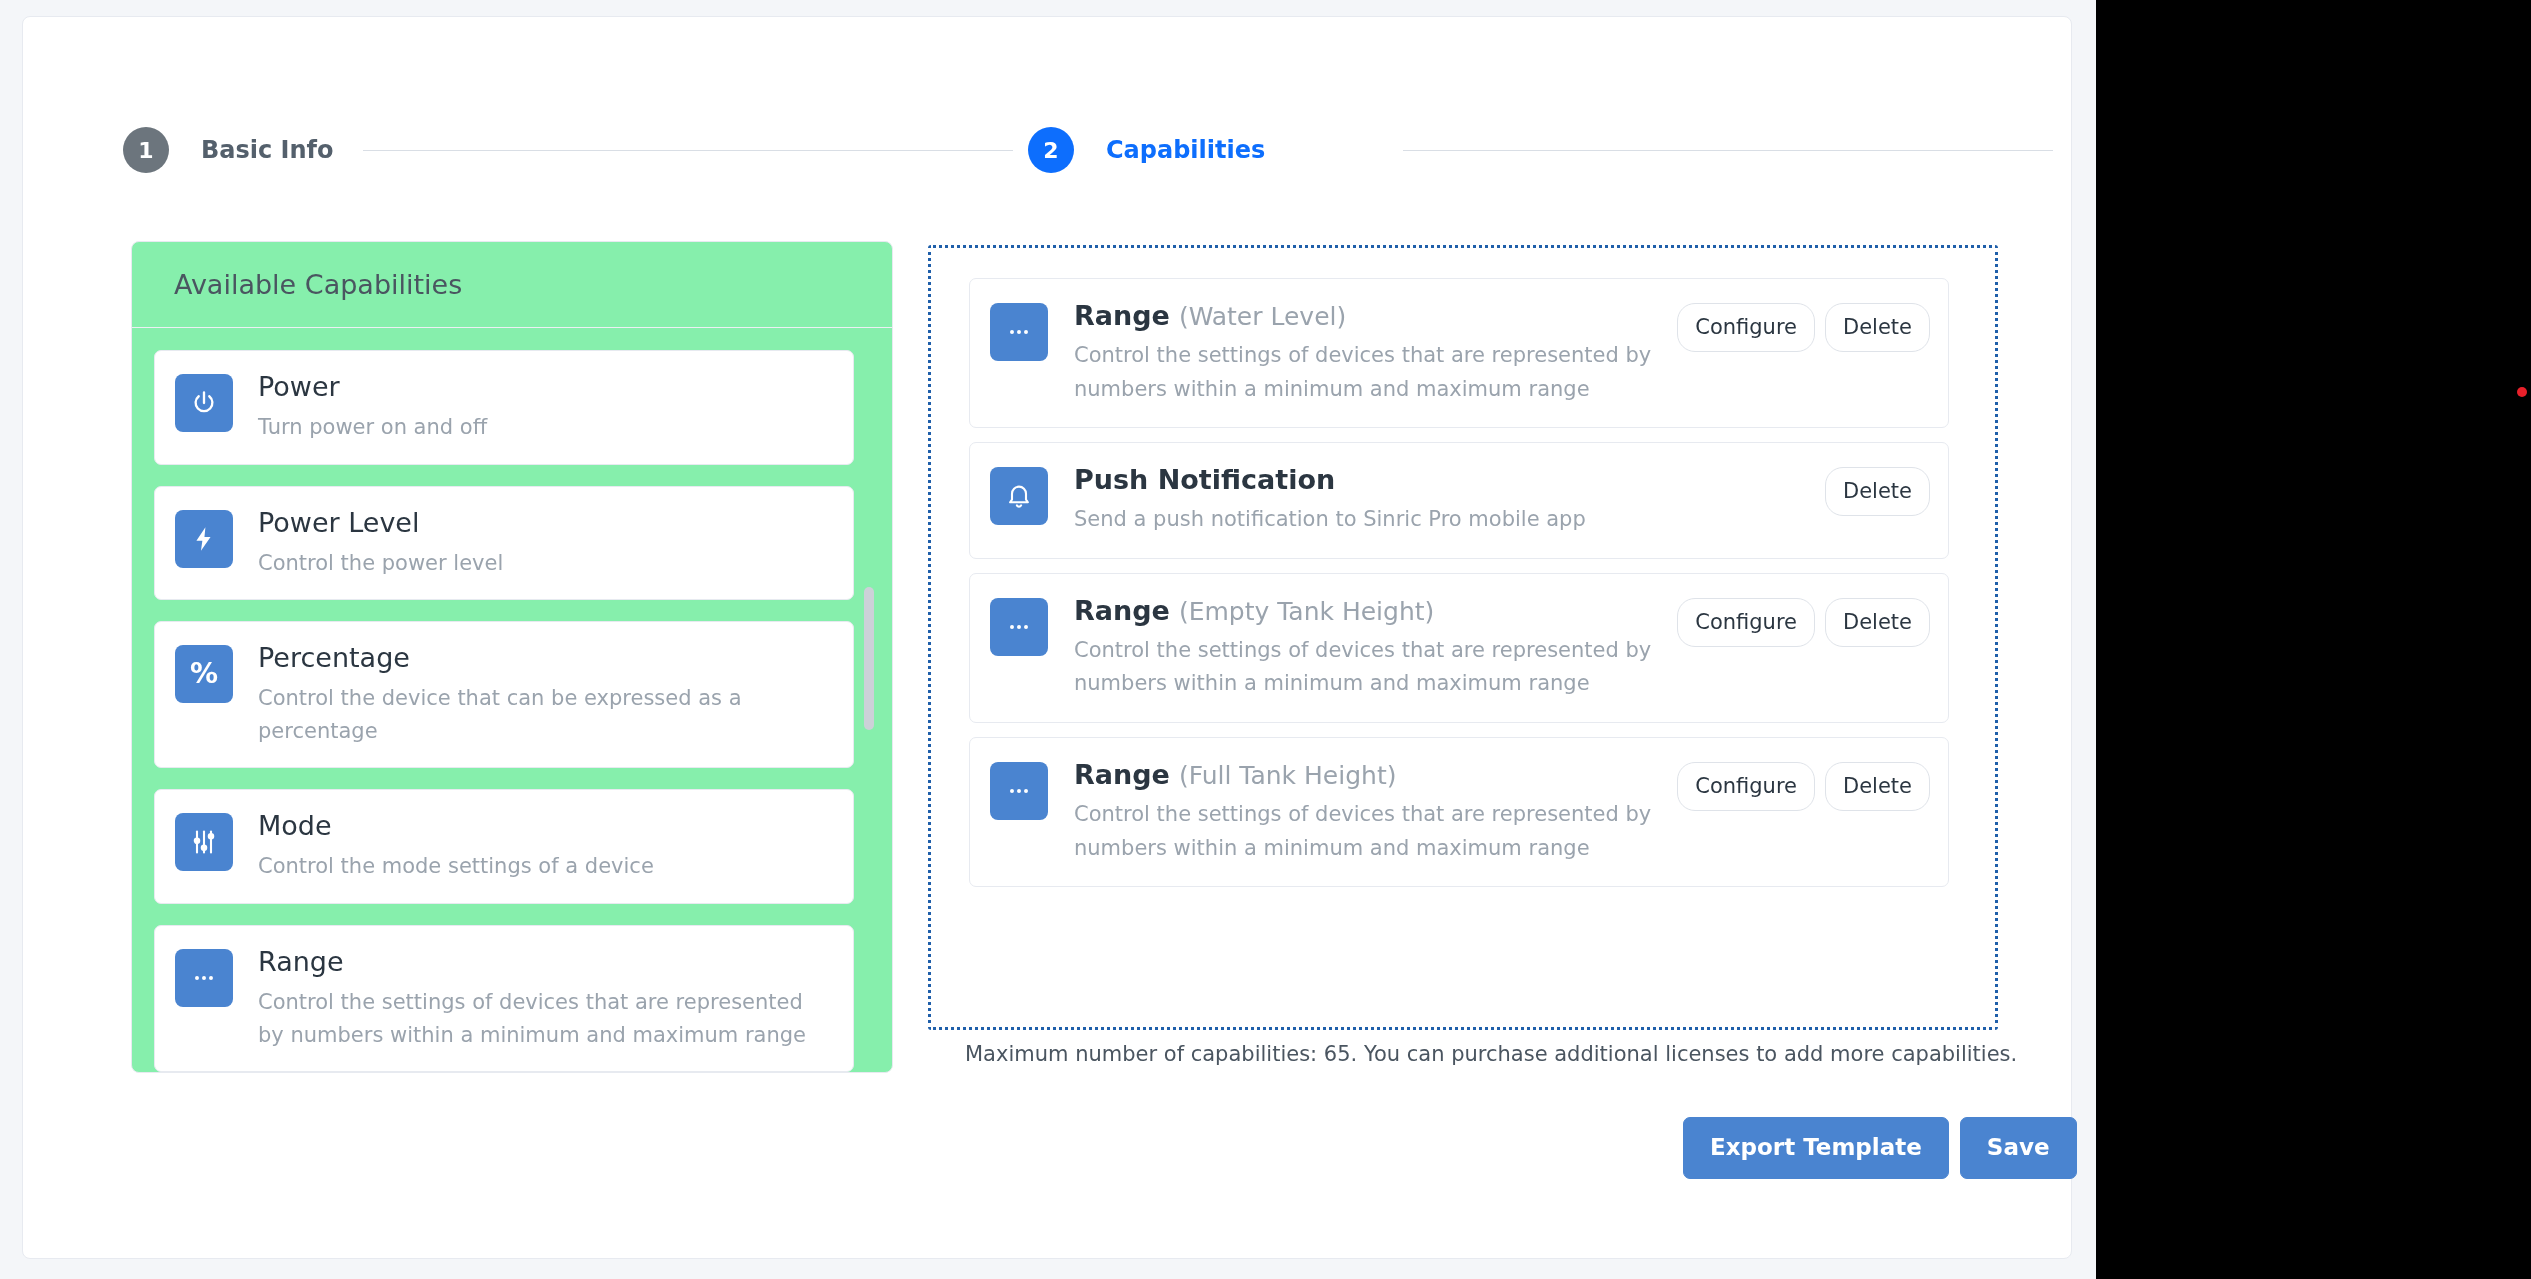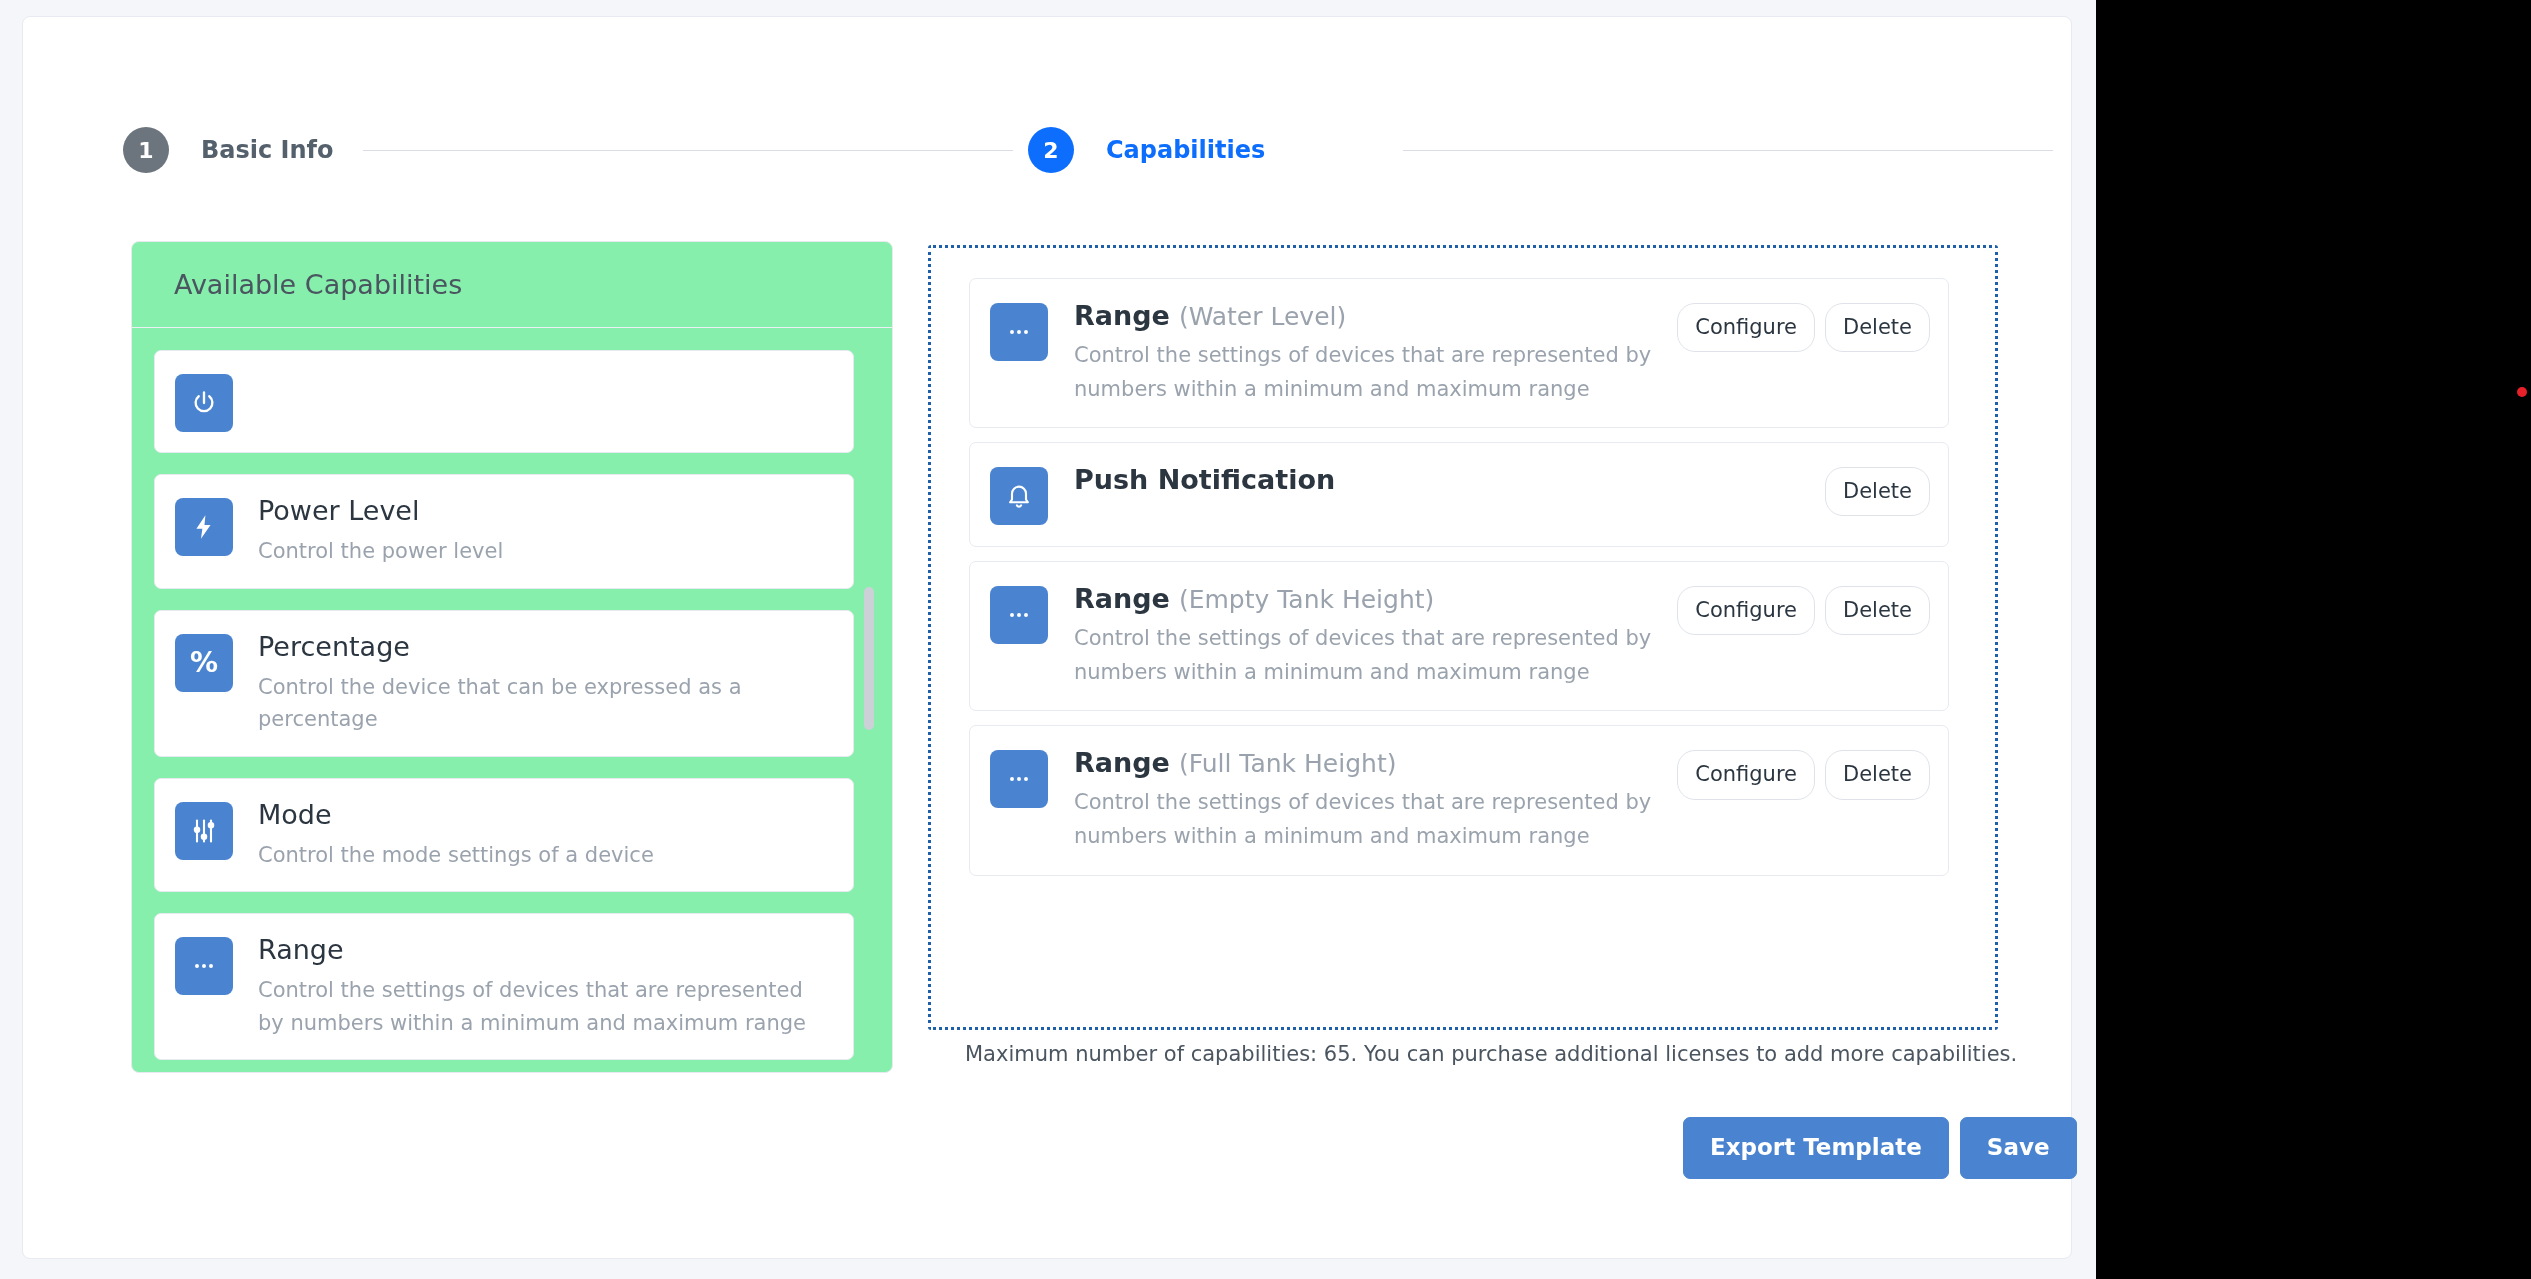--- a/index.html
+++ b/index.html
@@ -325,20 +325,24 @@
       </div>
       <div id="avail-list">
 
         <div class="avail-item">
           <div class="cap-icon">
             <svg width="28" height="28" viewBox="0 0 24 24" fill="none" stroke="#ffffff" stroke-width="2" stroke-linecap="round">
               <path d="M12 3 L12 12"></path>
               <path d="M7.5 6.2 A7.2 7.2 0 1 0 16.5 6.2"></path>
             </svg>
           </div>
+          <div class="cap-text">
+            <div class="cap-name">Power</div>
+            <div class="cap-desc">Turn power on and off</div>
+          </div>
         </div>
 
         <div class="avail-item">
           <div class="cap-icon">
             <svg width="28" height="28" viewBox="0 0 24 24" fill="#ffffff">
               <path d="M13.2 2 L5.5 13.4 L10.6 13.4 L9.4 22 L17.6 10.2 L12.4 10.2 Z"></path>
             </svg>
           </div>
           <div class="cap-text">
             <div class="cap-name">Power Level</div>
@@ -424,20 +428,21 @@
             <svg width="28" height="28" viewBox="0 0 24 24" fill="none" stroke="#ffffff" stroke-width="1.8" stroke-linecap="round" stroke-linejoin="round">
               <path d="M18 15 L18 10 A6 6 0 0 0 6 10 L6 15 L4.4 17.4 L19.6 17.4 Z"></path>
               <path d="M10.2 20 A2 2 0 0 0 13.8 20"></path>
             </svg>
           </div>
           <div class="sel-text">
             <div class="sel-title-row">
               <span class="sel-name">Push Notification</span>
               <span class="sel-instance"></span>
             </div>
+            <div class="sel-desc">Send a push notification to Sinric Pro mobile app</div>
           </div>
           <div class="sel-actions">
             <button class="btn-outline">Delete</button>
           </div>
         </div>
 
         <div class="sel-item">
           <div class="cap-icon">
             <svg width="28" height="28" viewBox="0 0 24 24" fill="#ffffff">
               <circle cx="6" cy="12" r="1.7"></circle>

